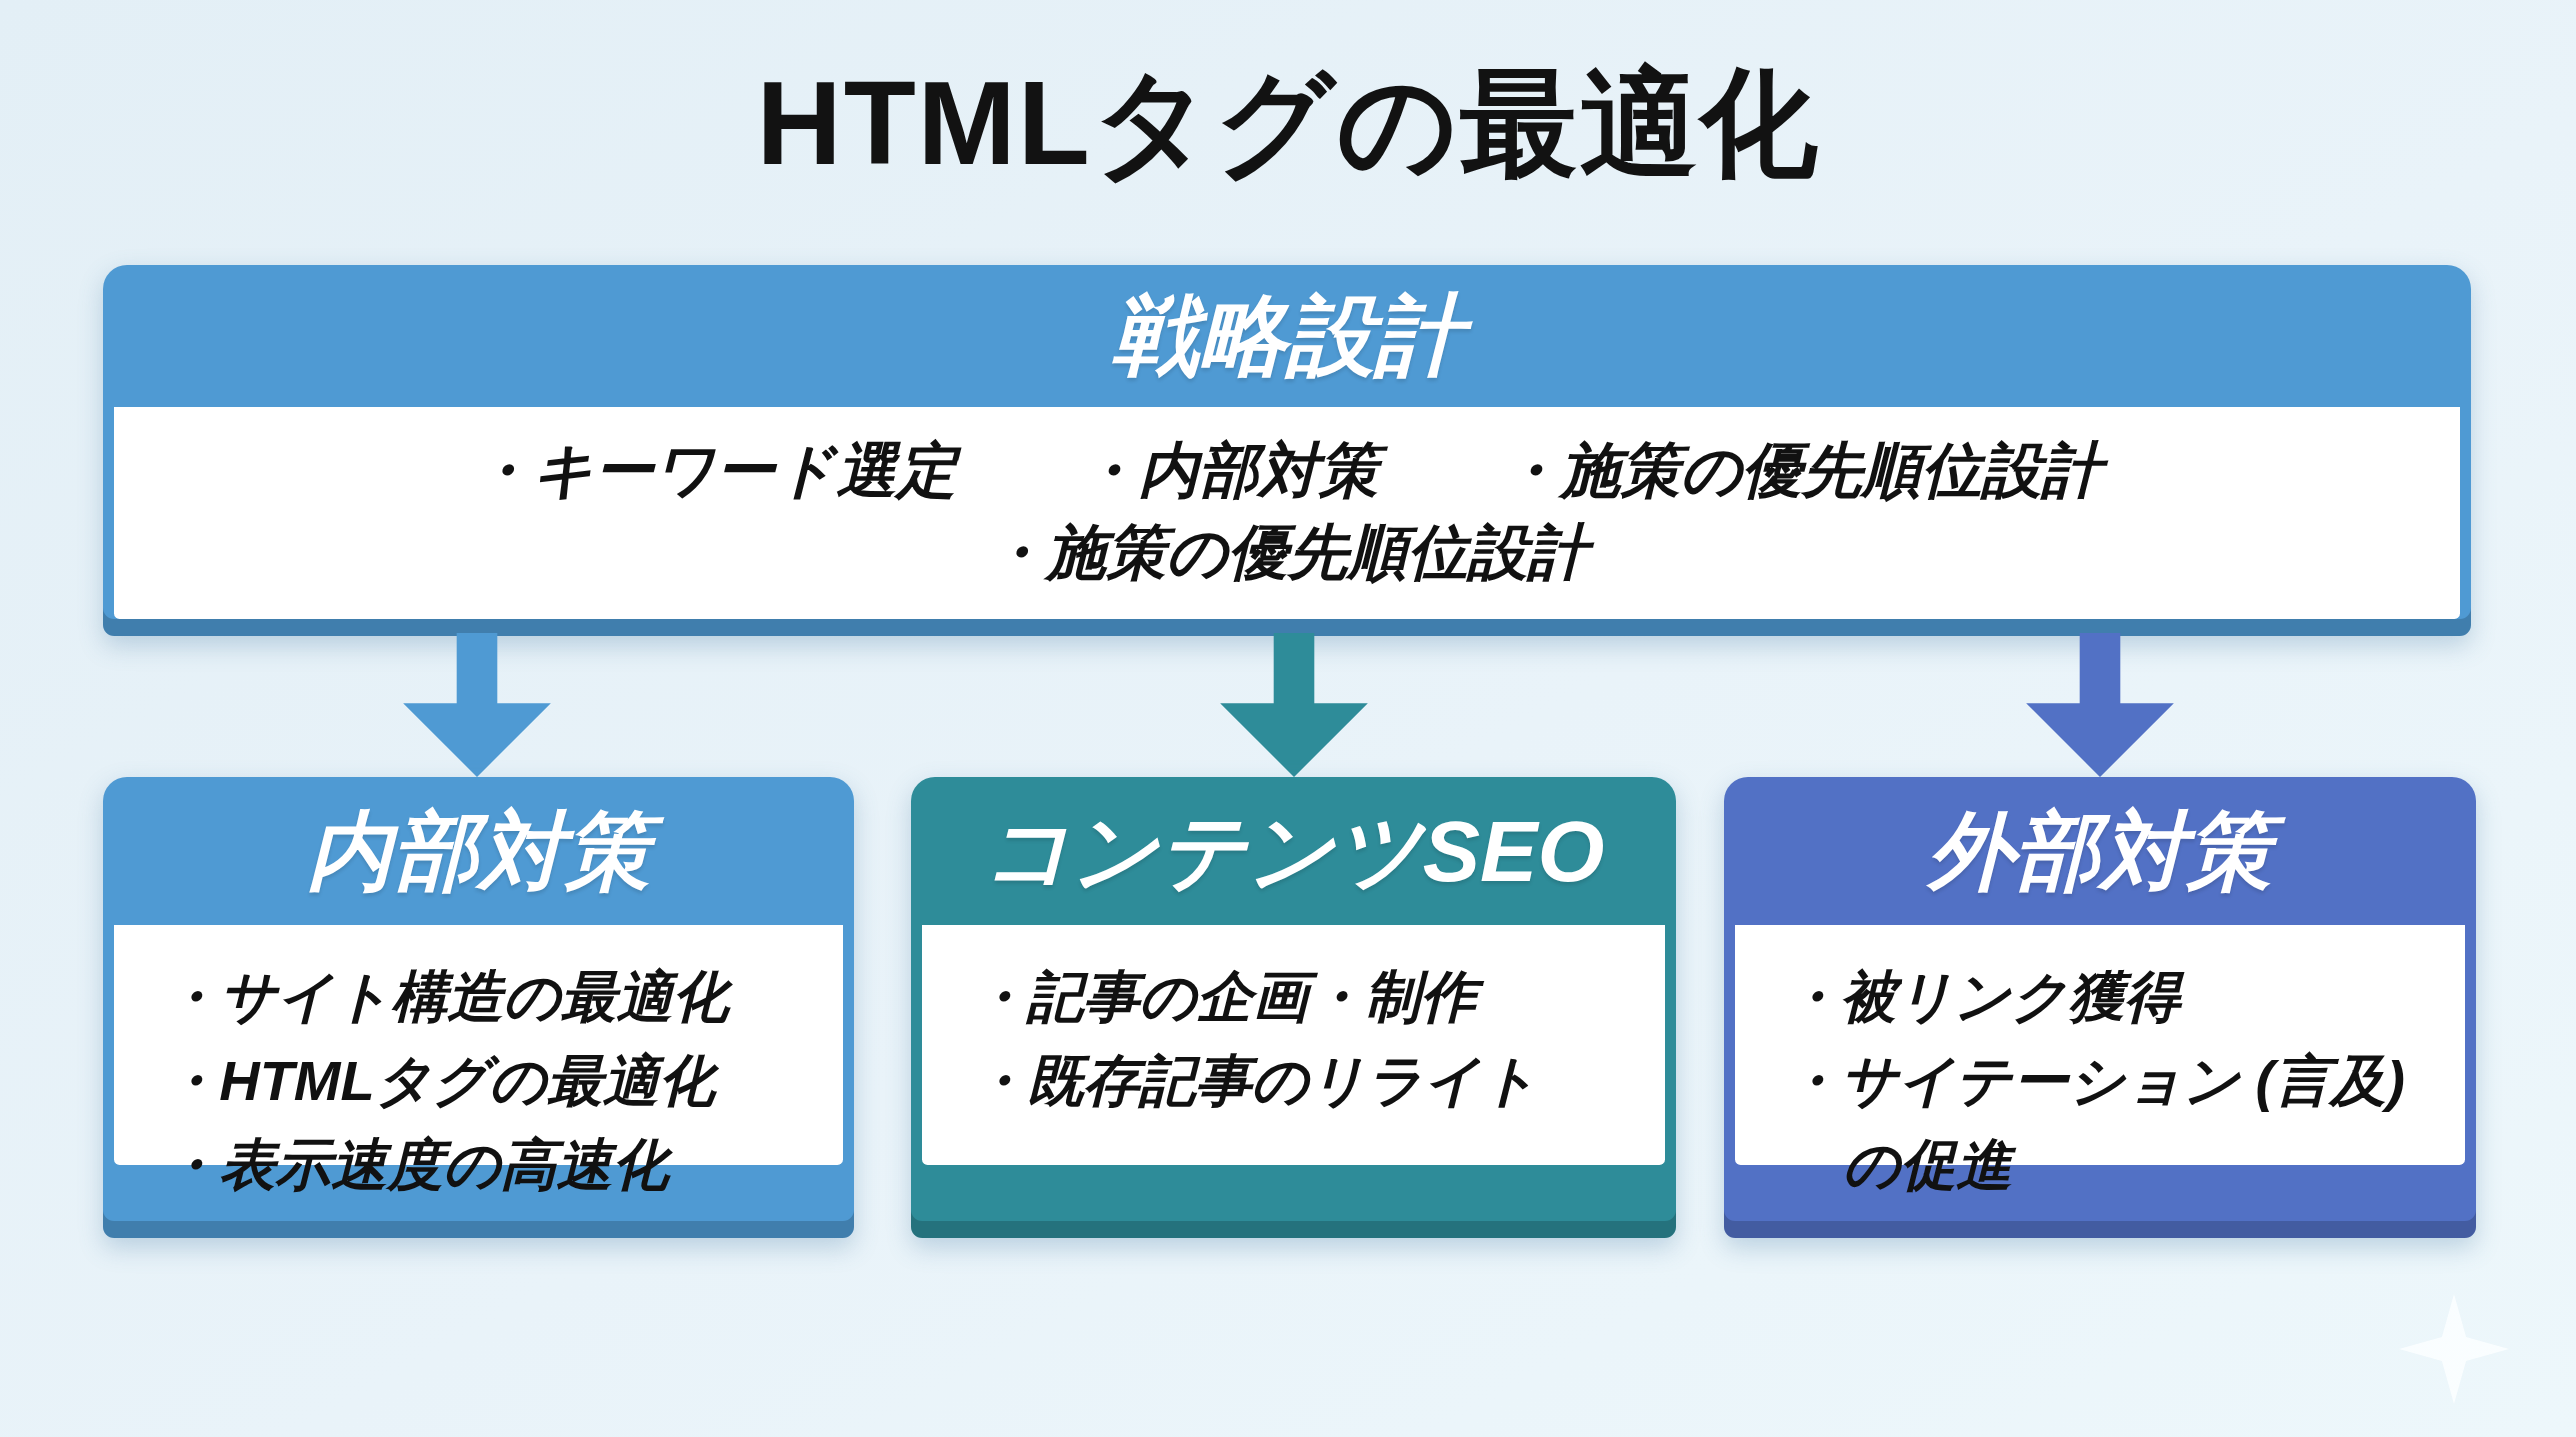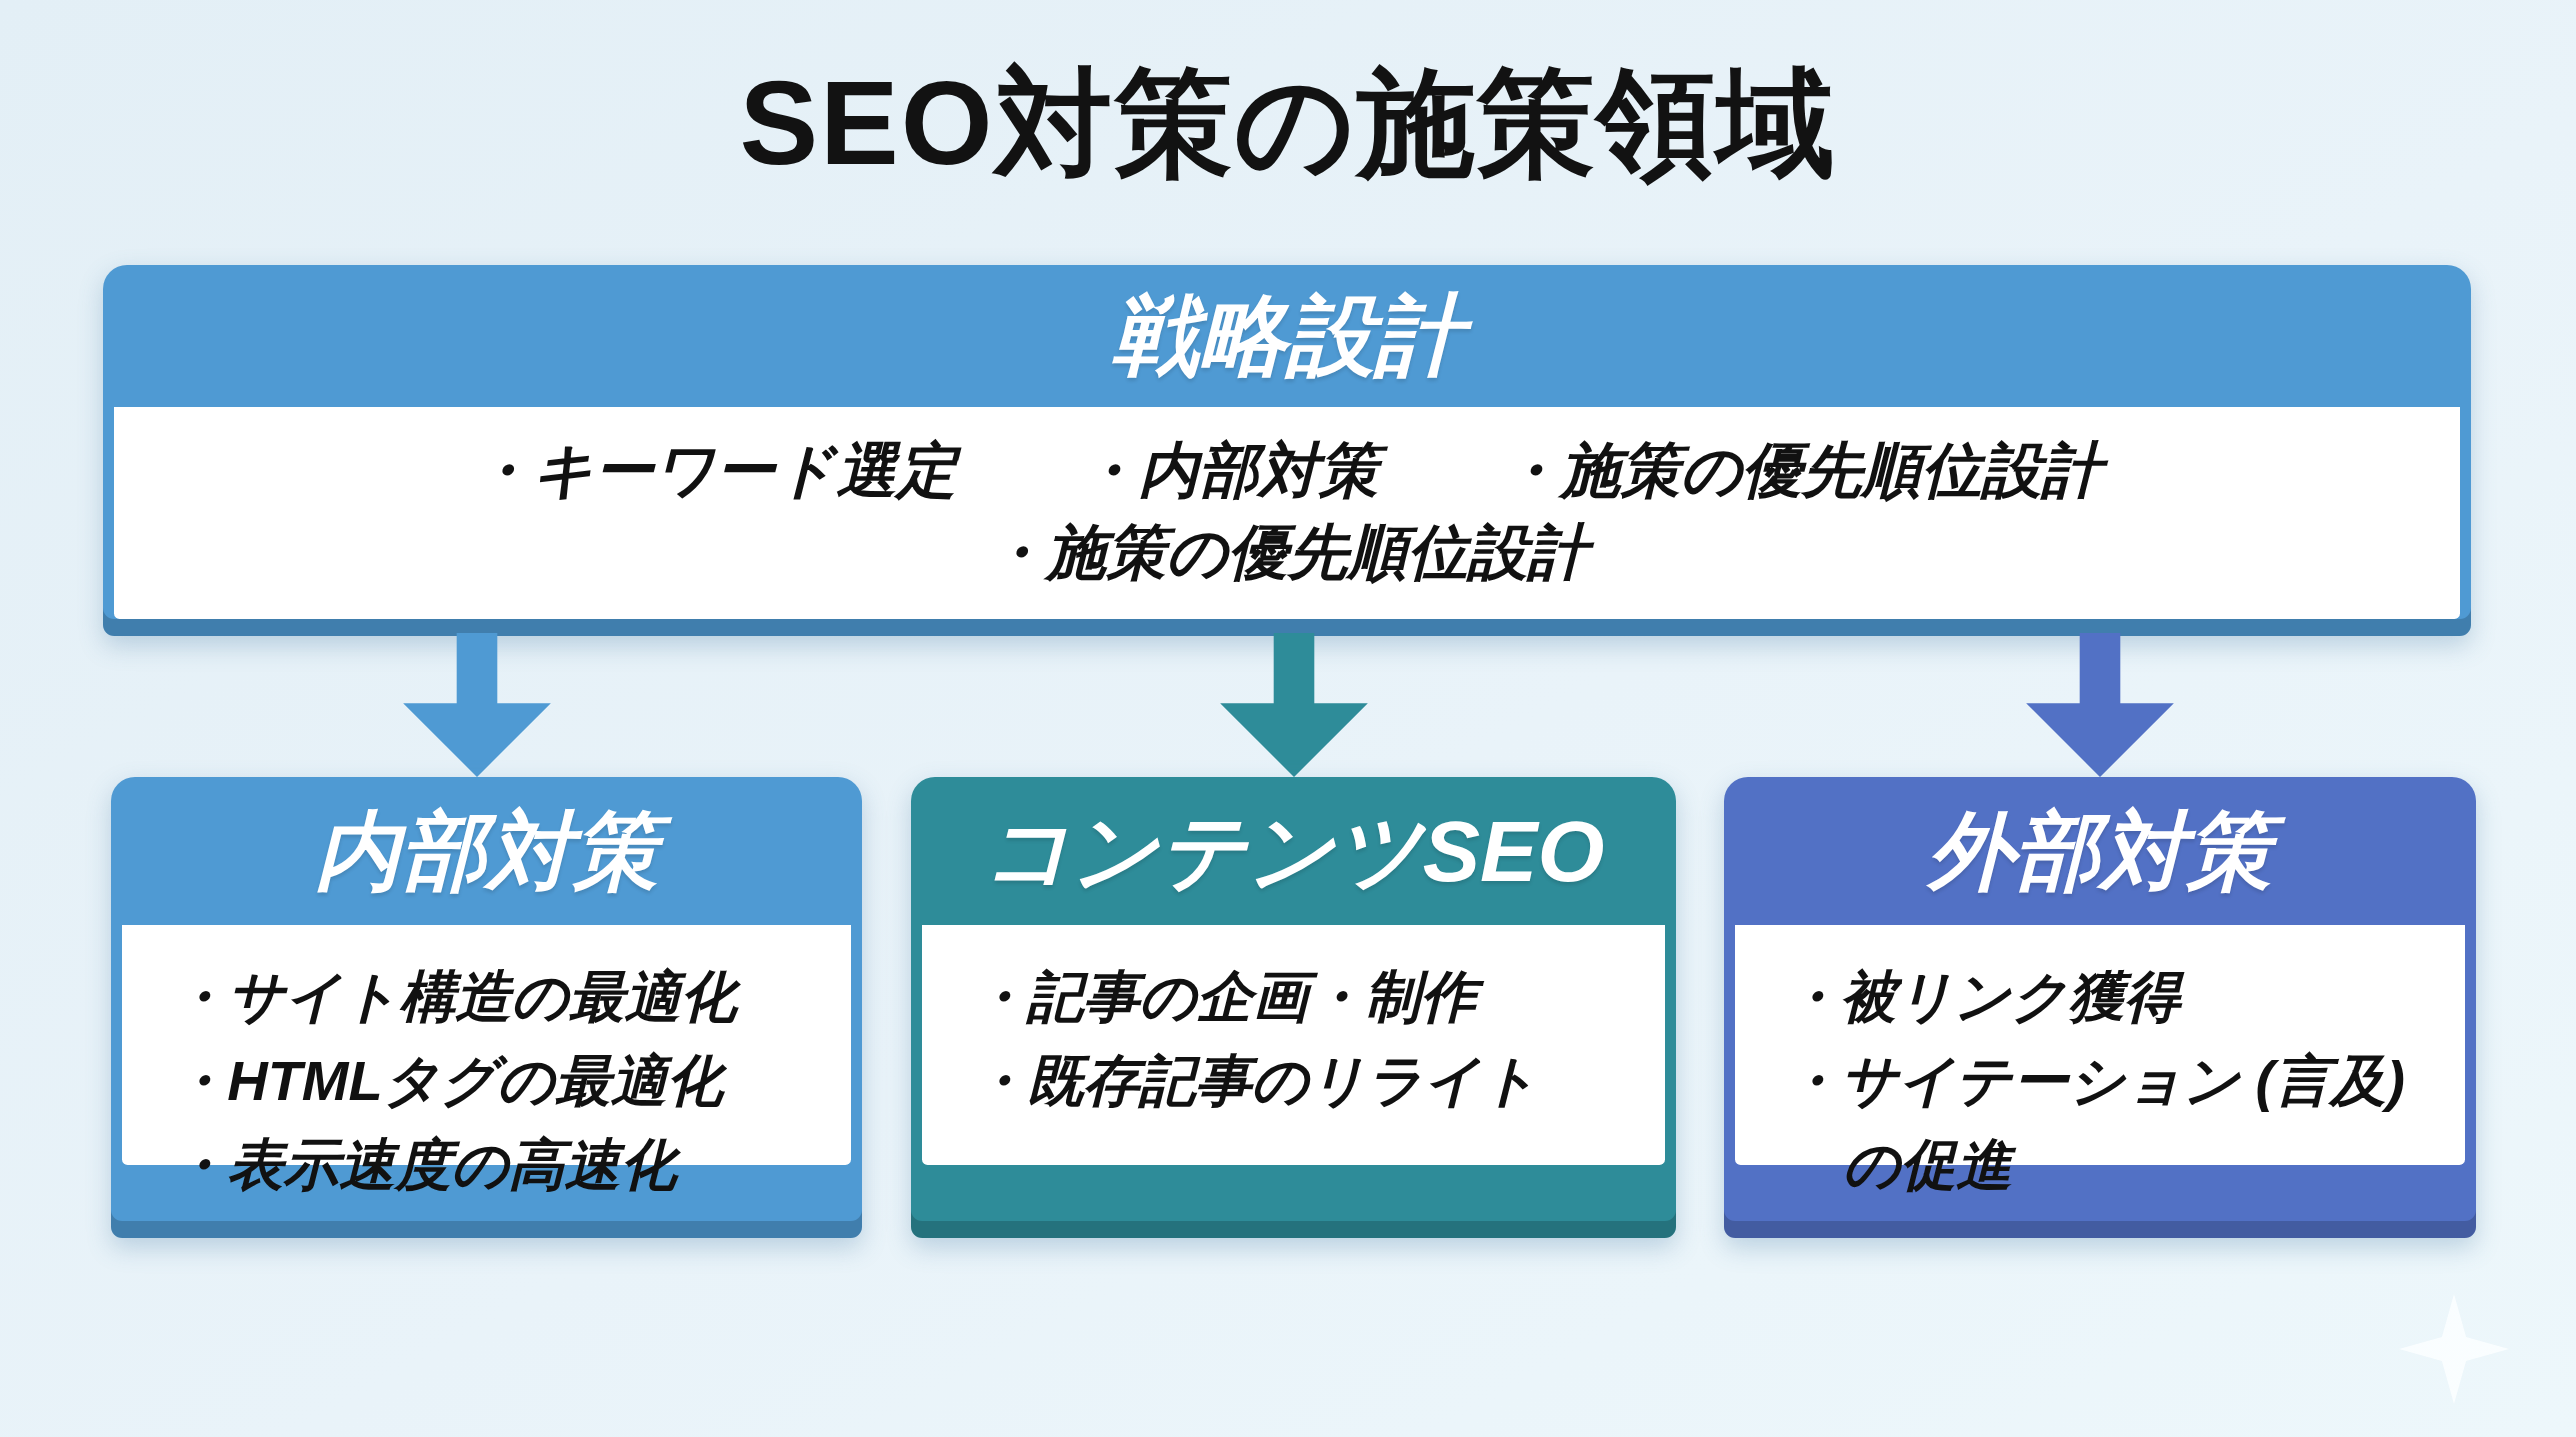--- a/index.html
+++ b/index.html
@@ -96,21 +96,21 @@
   }
   .arrow svg { display: block; width: 100%; height: 100%; }
   .arrow-internal { left: 403px; }
   .arrow-content  { left: 1220px; }
   .arrow-external { left: 2026px; }
   
   .branch {
     top: 777px;
     height: 461px;
   }
-  .branch-internal { left: 103px;  width: 751px; margin-left: 8px; }
+  .branch-internal { left: 103px;  width: 751px; }
   .branch-content  { left: 911px;  width: 765px; }
   .branch-external { left: 1724px; width: 752px; }
   .branch .box-header {
     height: 148px;
     line-height: 148px;
     font-size: 86px;
   }
   .branch .box-body {
     height: 240px;
     padding: 24px 22.5px 0 49px;
@@ -131,21 +131,21 @@
     background: #fbfeff;
     opacity: 0.9;
     clip-path: polygon(50% 0%, 61% 39%, 100% 50%, 61% 61%, 50% 100%, 39% 61%, 0% 50%, 39% 39%);
   }
 </style>
 </head>
 <body>
 
 <div class="stage">
 
-  <h1 class="page-title">SEO対策の施策領域</h1>
+  <h1 class="page-title">HTMLタグの最適化</h1>
 
   <section class="box top-box" style="--accent: #4F9AD3; --accent-dark: #3A7FB5;">
     <div class="box-header">戦略設計</div>
     <div class="box-body">
       <div class="bullet-row">
         <span class="list-item">・キーワード選定</span>
         <span class="list-item">・内部対策</span>
         <span class="list-item">・施策の優先順位設計</span>
       </div>
       <div class="bullet-row">

